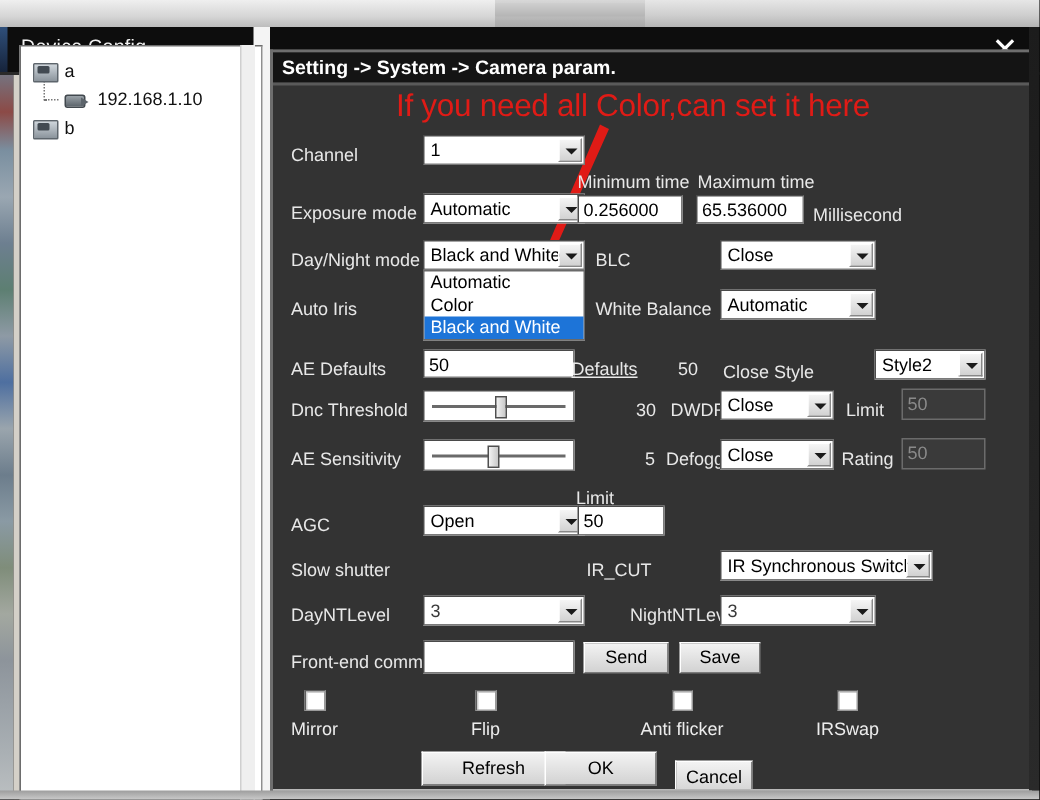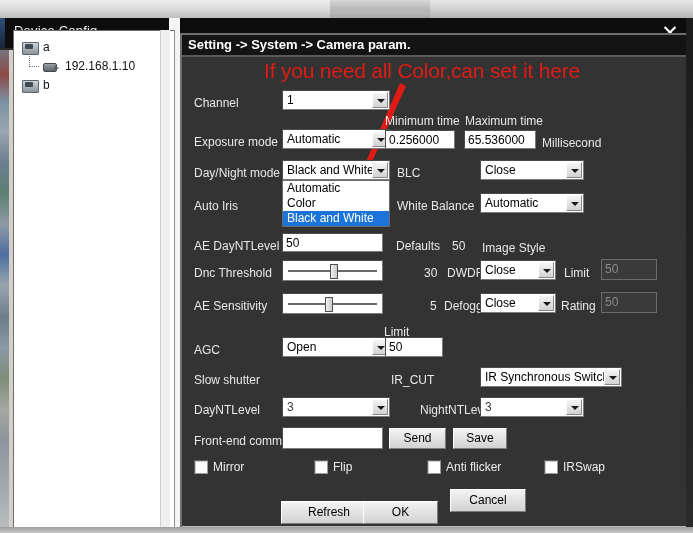--- a/index.html
+++ b/index.html
@@ -130,21 +130,21 @@
 
   
   .btn{position:absolute;background:linear-gradient(to bottom,#f3f3f3,#d2d2d2);
     border:1px solid #7b7b7b;border-top-color:#fff;border-left-color:#fff;
     font-size:12px;color:#000;text-align:center;box-sizing:border-box;
     cursor:pointer;line-height:19px;height:21px;}
   .btn.big{height:23px;line-height:21px;}
 
   
   .cbx{position:absolute;display:flex;align-items:center;gap:5px;
-    font-size:12px;color:#ededed;white-space:nowrap;cursor:pointer;}
+    font-size:12px;color:#ededed;white-space:nowrap;cursor:pointer;flex-direction:column;}
   .cbx .box{width:12px;height:12px;background:#fff;border:1px solid #9a9a9a;
     border-top-color:#5e5e5e;border-left-color:#5e5e5e;flex:0 0 auto;
     box-shadow:inset 1px 1px 0 #cfcfcf;}
 
   .panel-bottom-sep{position:absolute;left:0;bottom:0;width:506px;height:3px;
     background:#b8b8b8;}
   .outer-bottom{position:absolute;left:0;top:527px;width:693px;height:6px;
     background:linear-gradient(to bottom,#9d9d9d,#c9c9c9);}
   .right-edge{position:absolute;left:686px;top:18px;width:7px;height:509px;
     background:linear-gradient(to bottom,#1c1c1c,#2a2a2a);}
@@ -239,25 +239,29 @@
       <span class="arw"></span>
     </div>
 
     <div class="lbl" style="left:12px;top:164px;">Auto Iris</div>
     <div class="lbl" style="left:215px;top:164px;">White Balance</div>
     <div class="sel" style="left:298px;top:158px;width:104px;">
       <span class="txt">Automatic</span>
       <span class="arw"></span>
     </div>
 
-    <div class="lbl" style="left:12px;top:204px;">AE DayNTLevel</div>
+    <div class="lbl" style="left:12px;top:204px;">AE Defaults</div>
     <div class="tbox" style="left:100px;top:198px;width:101px;">50</div>
-    <div class="lbl" style="left:214px;top:204px;">Defaults</div>
+    <div class="lbl" style="left:199px;top:204px;text-decoration:underline;">Defaults</div>
     <div class="lbl" style="left:270px;top:204px;">50</div>
-    <div class="lbl" style="left:300px;top:206px;">Image Style</div>
+    <div class="lbl" style="left:300px;top:206px;">Close Style</div>
+    <div class="sel" style="left:401px;top:198px;width:74px;">
+      <span class="txt">Style2</span>
+      <span class="arw"></span>
+    </div>
 
     <div class="lbl" style="left:12px;top:231px;">Dnc Threshold</div>
     <div class="slider" style="left:100px;top:225px;width:101px;">
       <div class="track"></div>
       <div class="thumb" id="dnc-thumb" style="left: 46.5px;"></div>
     </div>
     <div class="lbl" style="left:242px;top:231px;">30</div>
     <div class="lbl" style="left:265px;top:231px;">DWDR</div>
     <div class="sel" style="left:298px;top:225px;width:76px;">
       <span class="txt">Close</span>
@@ -323,20 +327,20 @@
       <span class="box"></span>
       <span>Anti flicker</span>
     </div>
     <div class="cbx" style="left:362px;top:425px;">
       <span class="box"></span>
       <span>IRSwap</span>
     </div>
 
     <div class="btn big" style="left:99px;top:466px;width:96px;">Refresh</div>
     <div class="btn big" style="left:181px;top:466px;width:75px;">OK</div>
-    <div class="btn big" style="left:268px;top:454px;width:76px;">Cancel</div>
+    <div class="btn big" style="left:268px;top:472px;width:52px;">Cancel</div>
 
     <div class="panel-bottom-sep"></div>
   </div>
 
   <div class="right-edge"></div>
   <div class="outer-bottom"></div>
 </div>
 
 </body></html>

